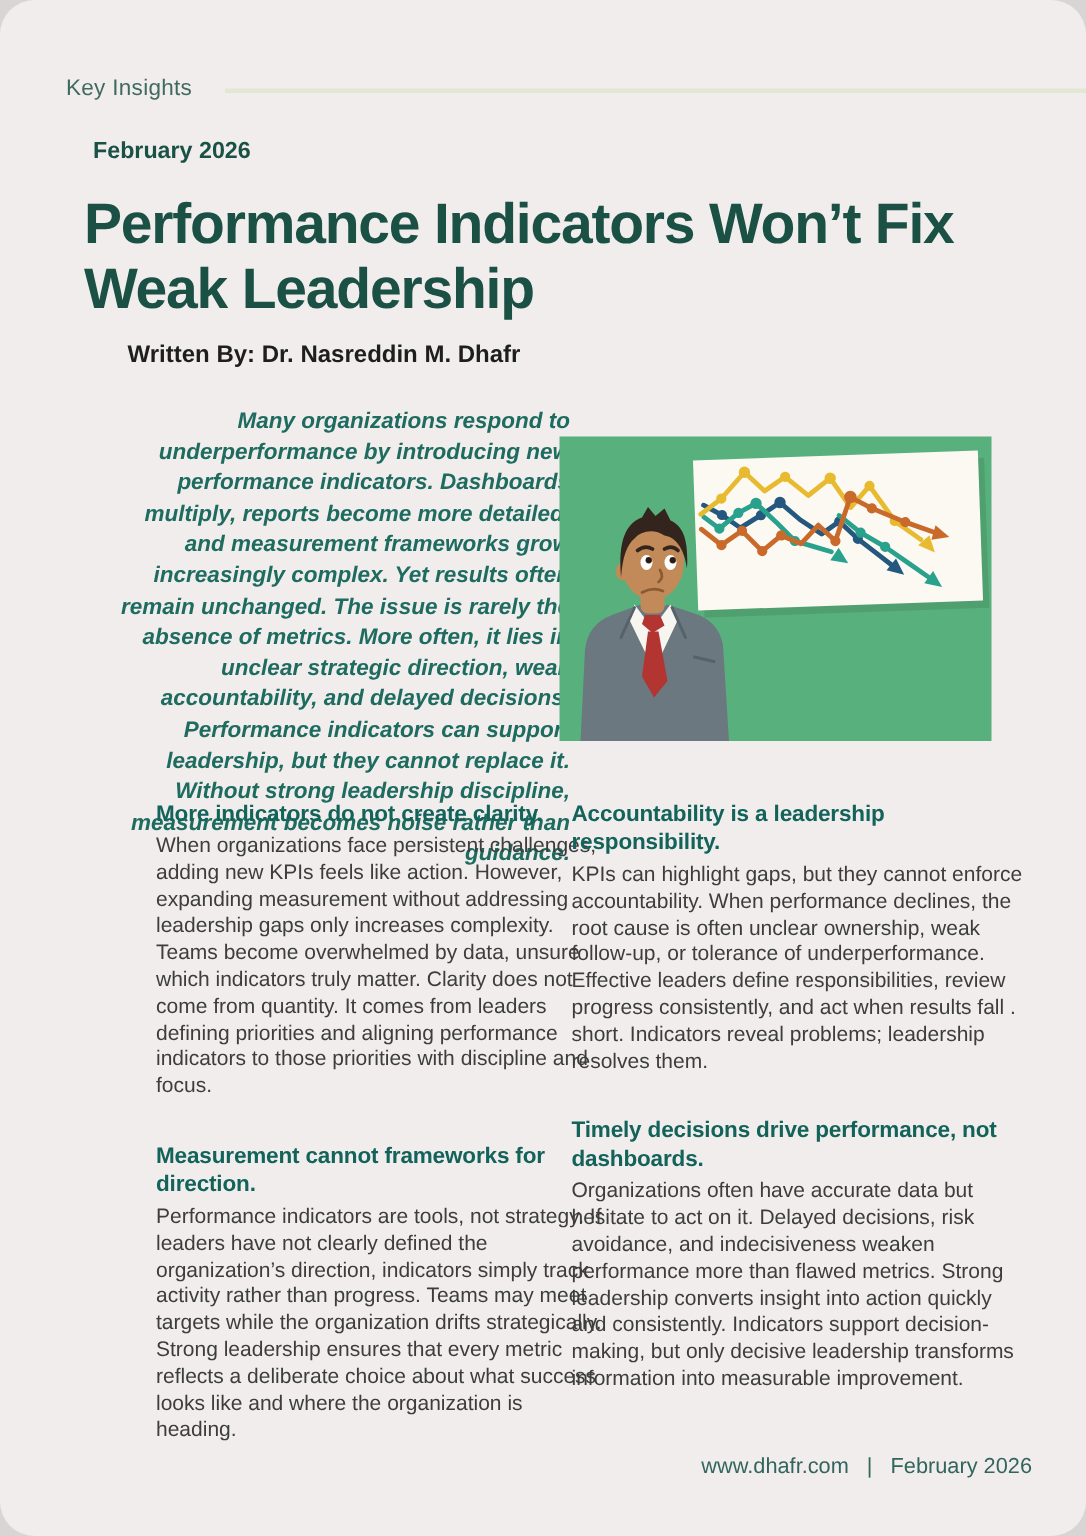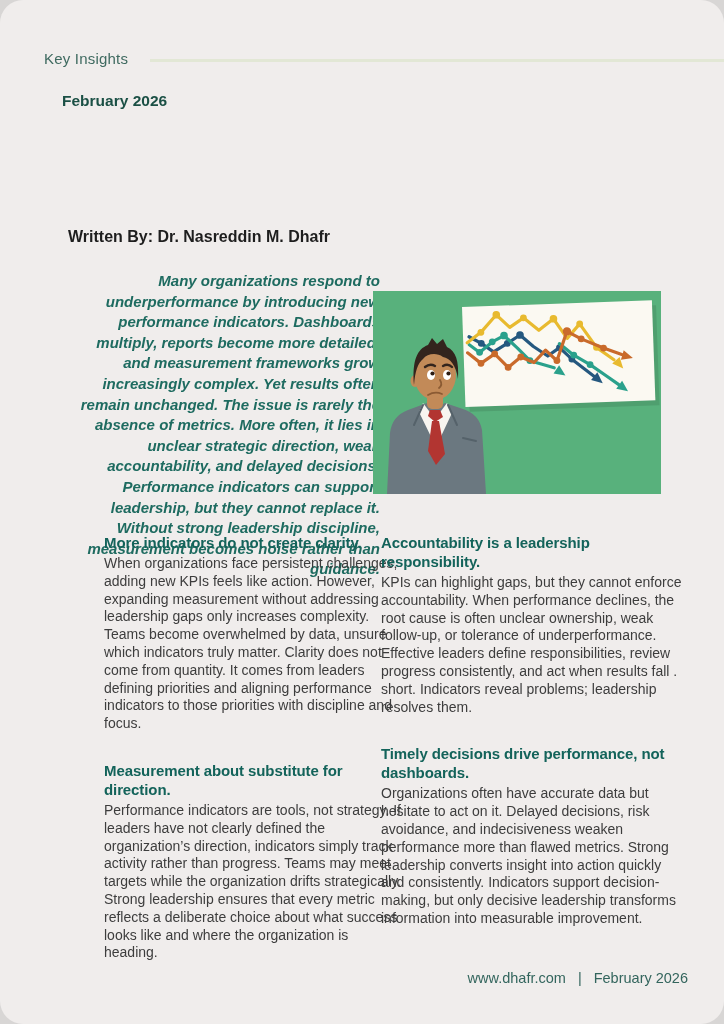--- a/index.html
+++ b/index.html
@@ -45,21 +45,21 @@
   .issue-date{
     position:absolute;left:62px;top:92px;
     font-size:15.5px;font-weight:bold;color:var(--accent);
   }
   .title{
     position:absolute;left:56px;top:129px;width:625px;
     font-size:38px;line-height:43px;font-weight:bold;
     letter-spacing:-0.8px;color:var(--accent);
   }
   .byline{
-    position:absolute;left:68px;top:228px;
+    position:absolute;left:85px;top:228px;
     font-size:16px;font-weight:bold;color:#1e1e1e;
   }
   .intro{
     position:absolute;left:68px;top:271px;width:312px;
     font-size:15px;line-height:20.6px;
     font-weight:bold;font-style:italic;color:var(--intro);text-align:right;
   }
   .illustration{
     position:absolute;left:373px;top:291px;width:288px;height:203px;
     background:var(--illo_bg);
@@ -105,20 +105,21 @@
 </head>
 <body>
 
 <div class="page">
 
   <div class="eyebrow">Key Insights</div>
   <div class="eyebrow-rule"></div>
 
   <div class="issue-date">February 2026</div>
 
+  <h1 class="title">Performance Indicators Won’t Fix Weak Leadership</h1>
 
   <div class="byline">Written By: Dr. Nasreddin M. Dhafr</div>
 
   <div class="intro">Many organizations respond to underperformance by introducing new performance indicators. Dashboards multiply, reports become more detailed, and measurement frameworks grow increasingly complex. Yet results often remain unchanged. The issue is rarely the absence of metrics. More often, it lies in unclear strategic direction, weak accountability, and delayed decisions. Performance indicators can support leadership, but they cannot replace it. Without strong leadership discipline, measurement becomes noise rather than guidance.</div>
 
   <div class="illustration">
     <svg width="288" height="203" viewBox="0 0 288 203">
 
       <g transform="translate(89,16) rotate(-2)">
         <rect class="board-shadow" x="4" y="5" width="190" height="100"></rect>
@@ -191,21 +192,21 @@
     </svg>
   </div>
 
   <div class="columns">
     <div class="col col-left">
       <div class="section">
         <h2>More indicators do not create clarity.</h2>
         <p>When organizations face persistent challenges, adding new KPIs feels like action. However, expanding measurement without addressing leadership gaps only increases complexity. Teams become overwhelmed by data, unsure which indicators truly matter. Clarity does not come from quantity. It comes from leaders defining priorities and aligning performance indicators to those priorities with discipline and focus.</p>
       </div>
       <div class="section">
-        <h2>Measurement about substitute for direction.</h2>
+        <h2>Measurement cannot frameworks for direction.</h2>
         <p>Performance indicators are tools, not strategy. If leaders have not clearly defined the organization’s direction, indicators simply track activity rather than progress. Teams may meet targets while the organization drifts strategically. Strong leadership ensures that every metric reflects a deliberate choice about what success looks like and where the organization is heading.</p>
       </div>
     </div>
     <div class="col col-right">
       <div class="section">
         <h2>Accountability is a leadership responsibility.</h2>
         <p>KPIs can highlight gaps, but they cannot enforce accountability. When performance declines, the root cause is often unclear ownership, weak follow-up, or tolerance of underperformance. Effective leaders define responsibilities, review progress consistently, and act when results fall . short. Indicators reveal problems; leadership resolves them.</p>
       </div>
       <div class="section">
         <h2>Timely decisions drive performance, not dashboards.</h2>

